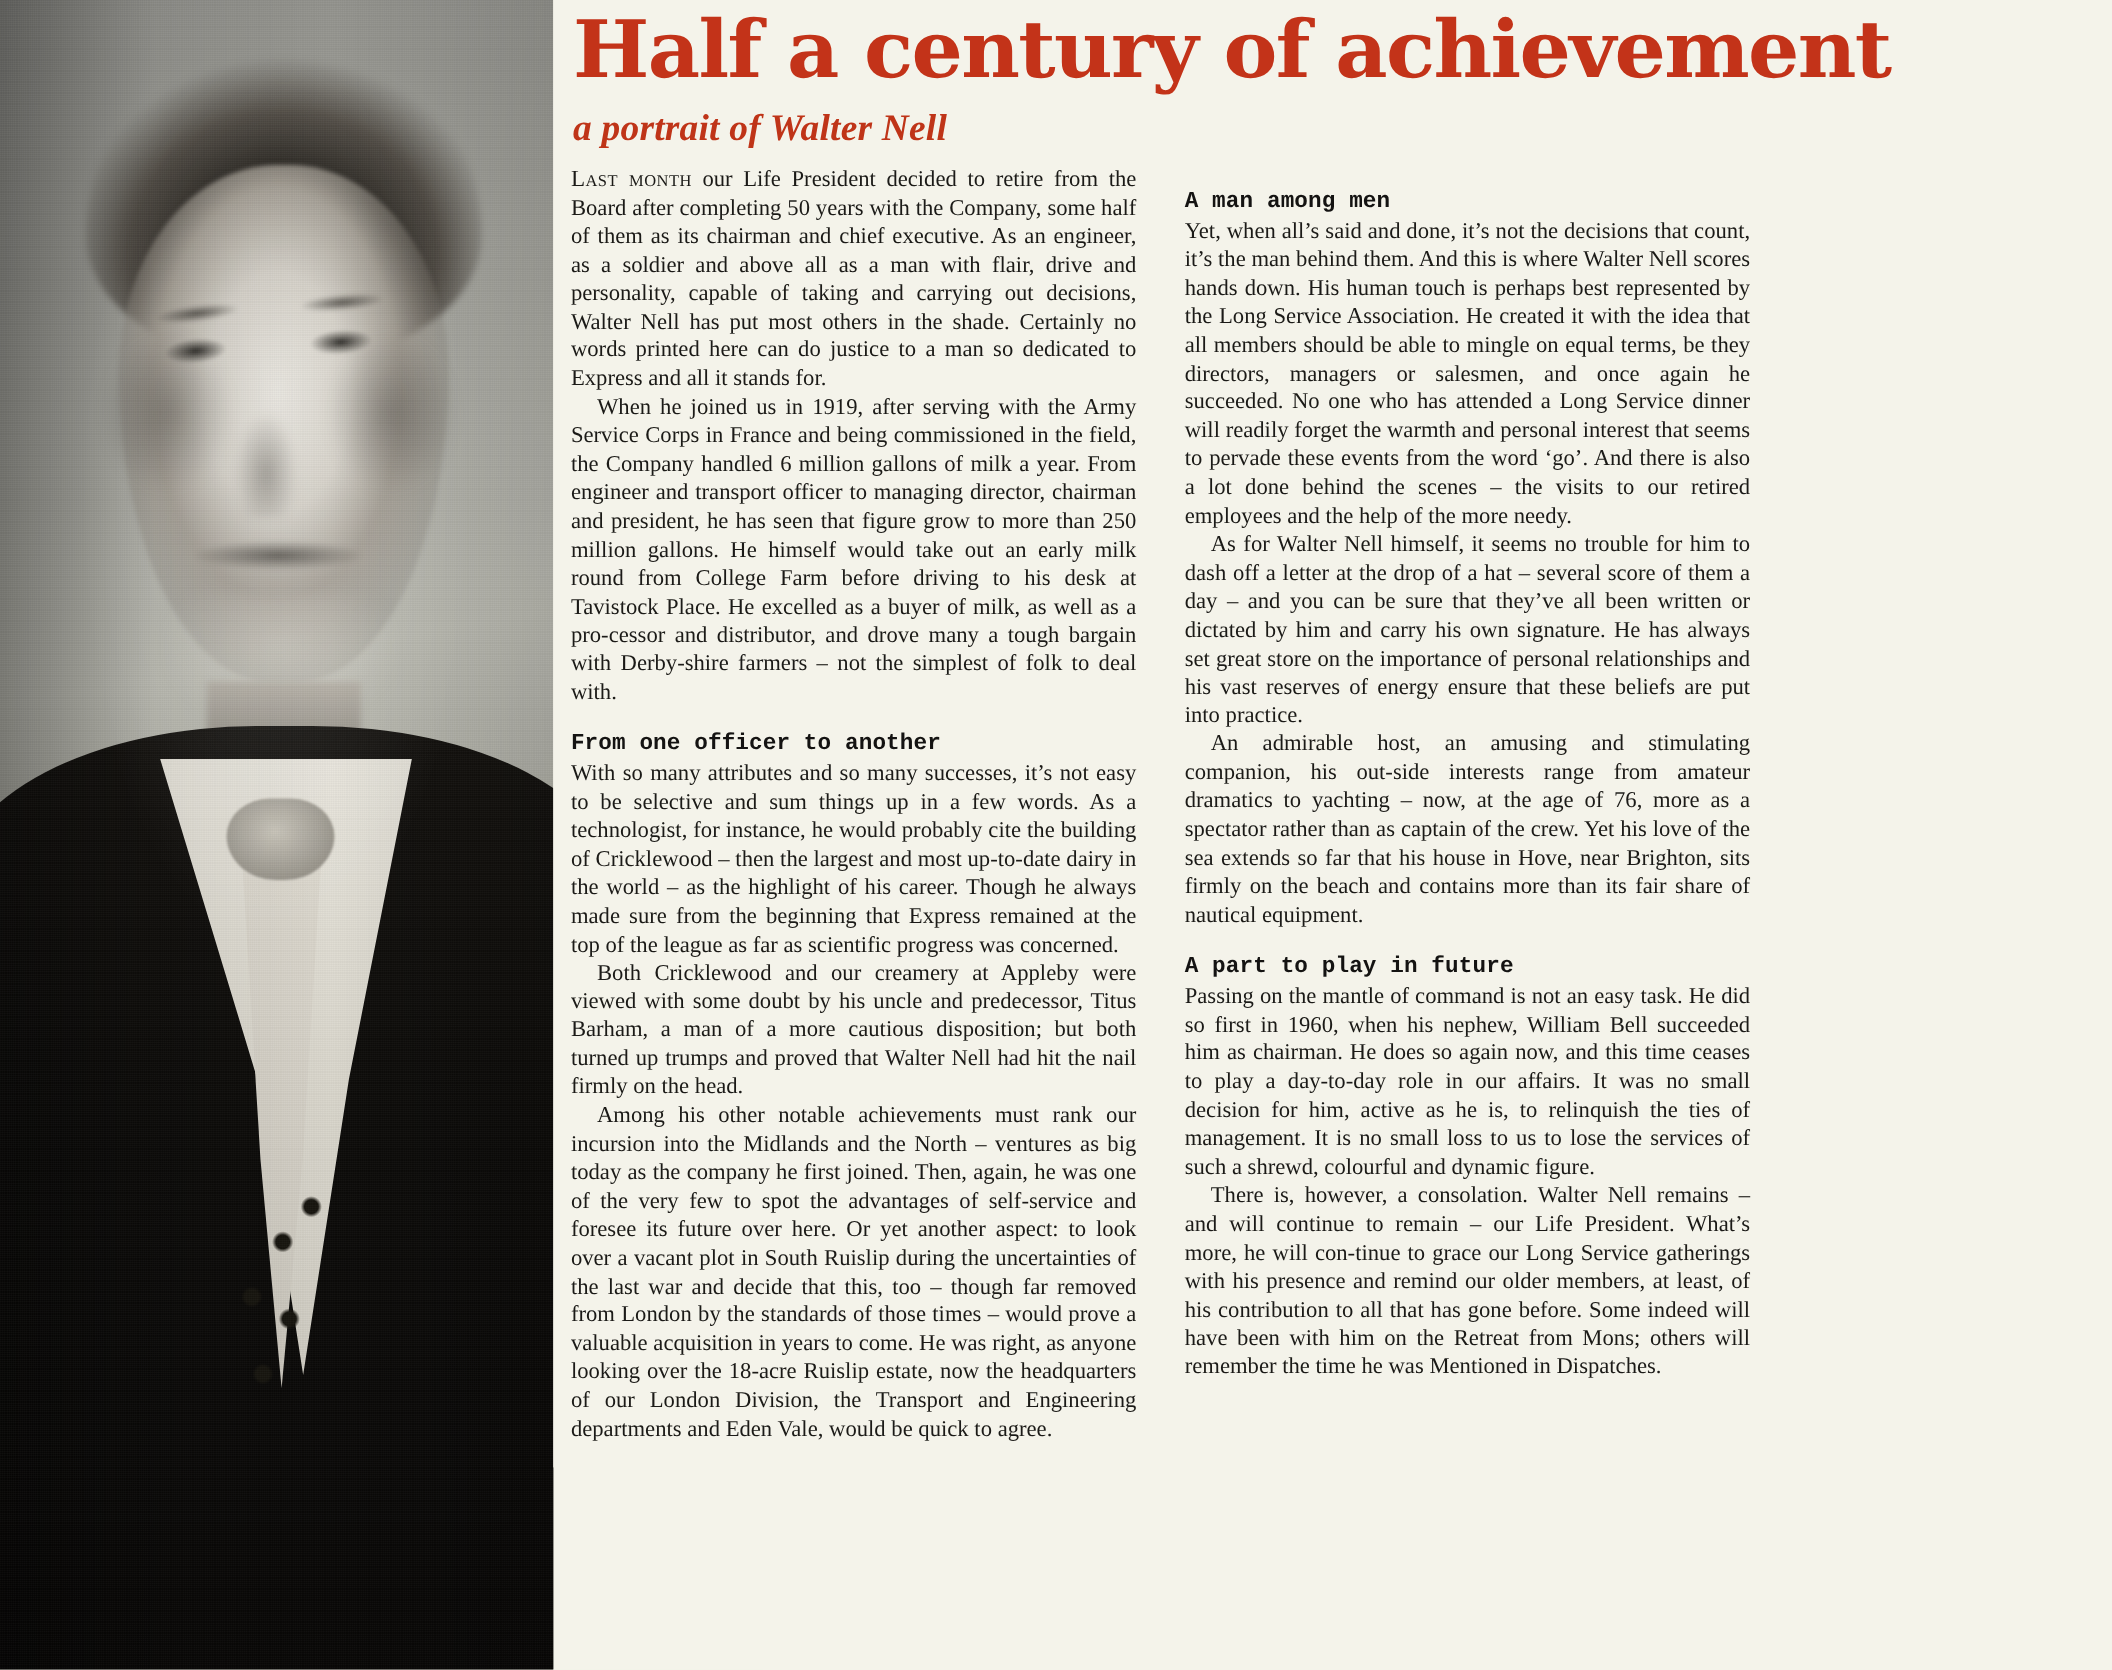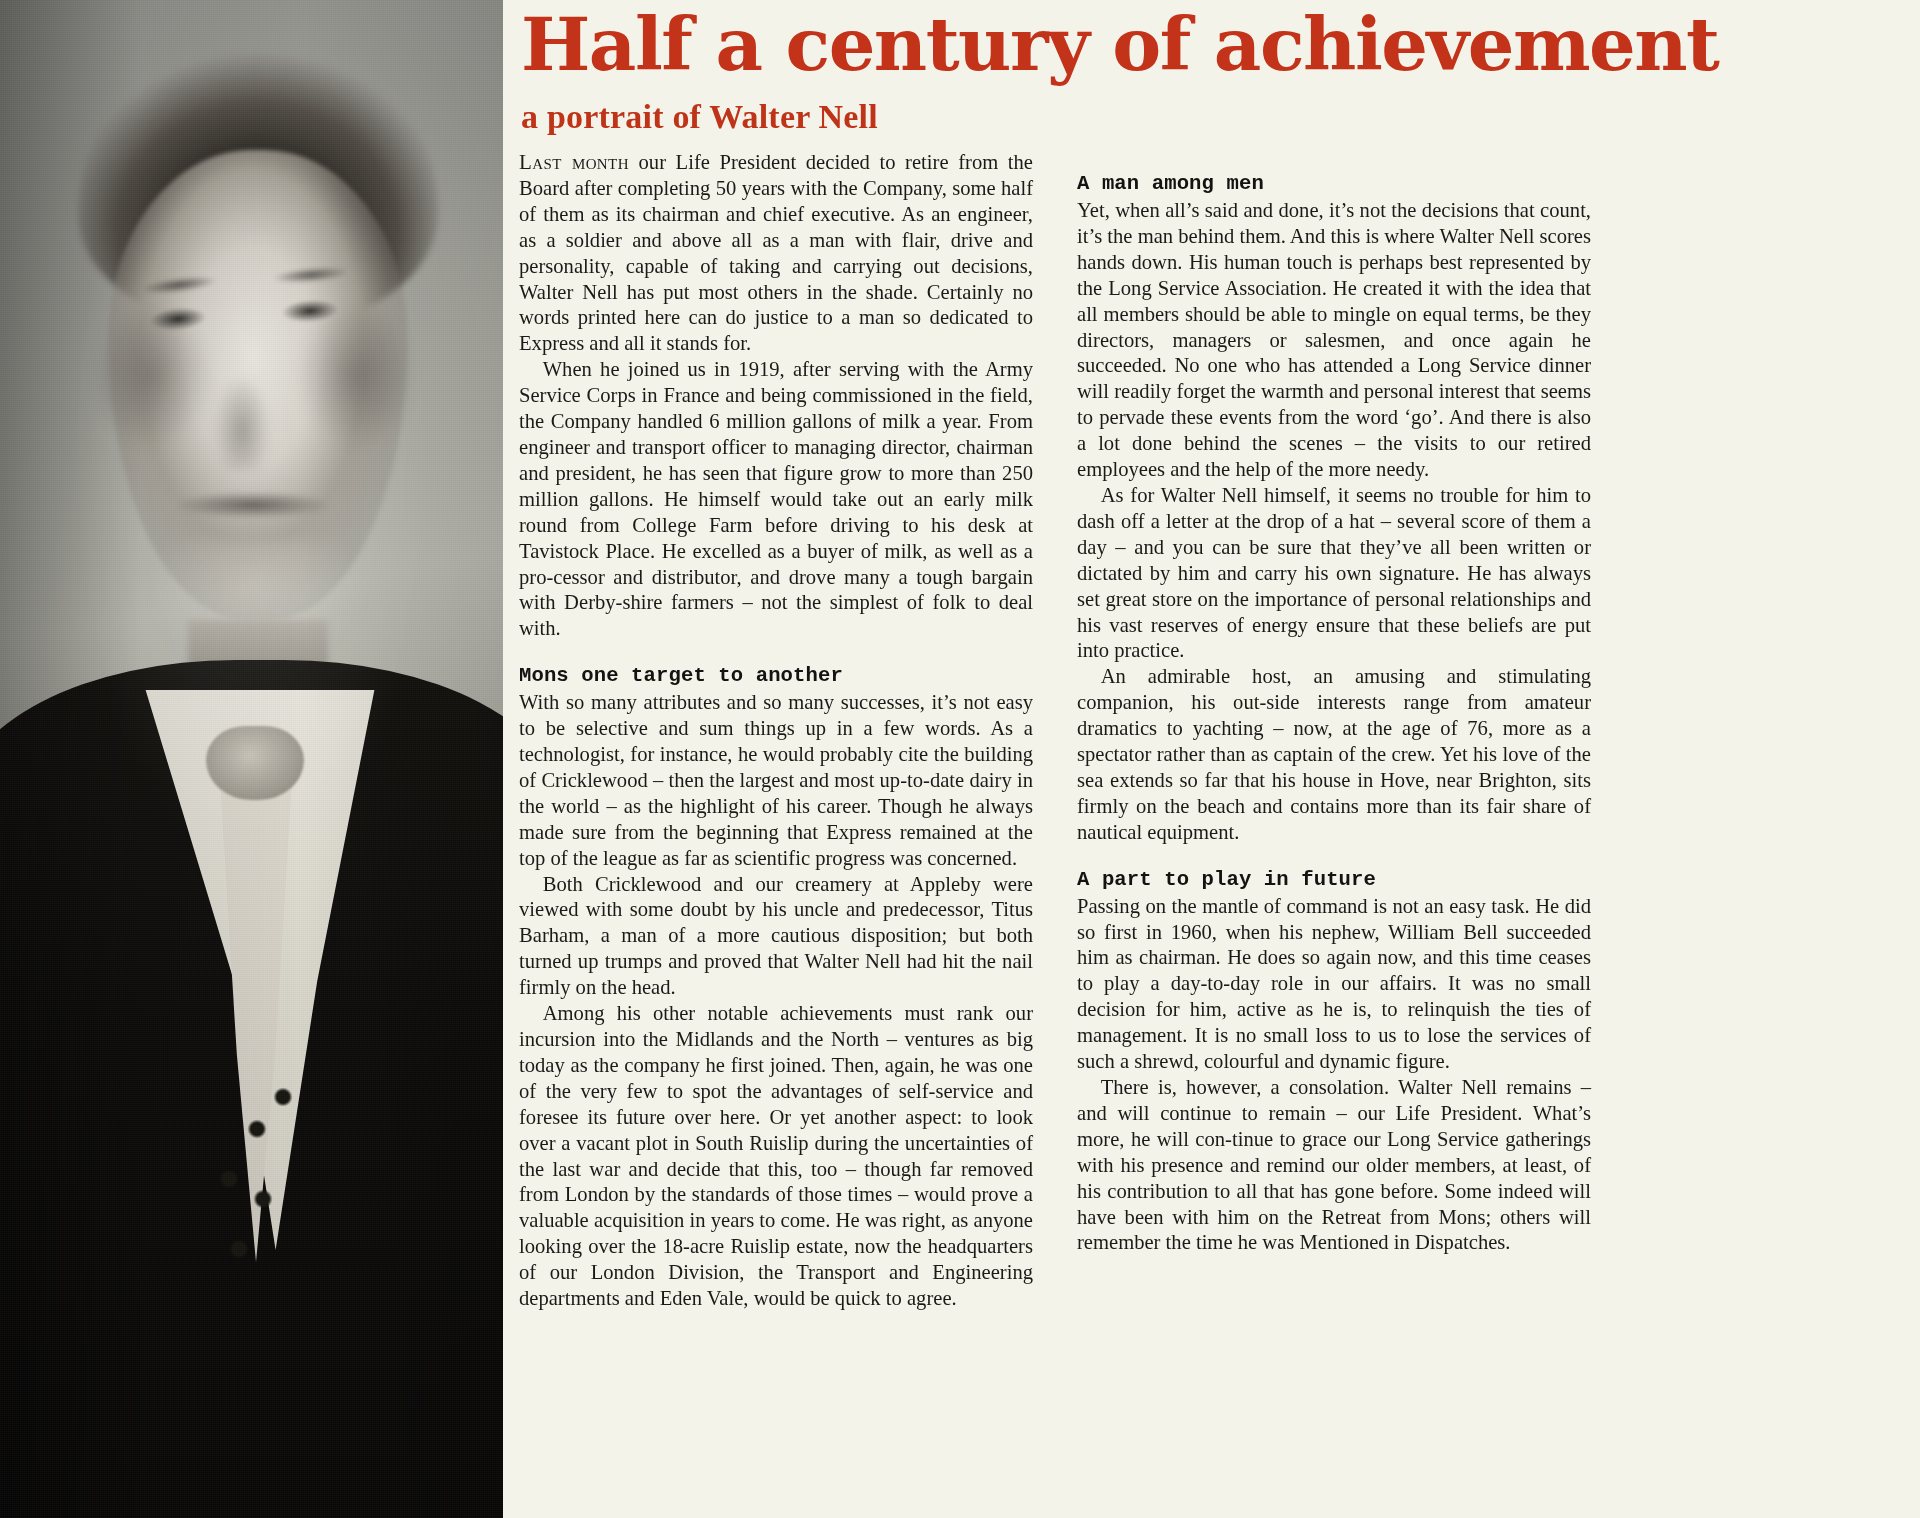--- a/index.html
+++ b/index.html
@@ -188,20 +188,21 @@
   .subhead {
     position: absolute;
     left: 18px;
     top: 96px;
     font-family: "Liberation Serif", "DejaVu Serif", serif;
     font-weight: 700;
     font-size: 34px;
     line-height: 42px;
     color: #bf3418;
     letter-spacing: 0.2px;
+    font-style: italic;
   }
 
   .columns {
     position: absolute;
     left: 16px;
     top: 150px;
     width: 1378px;
     display: flex;
     gap: 44px;
   }
@@ -277,21 +278,21 @@
   <div class="content">
 
     <div class="headline">Half a century of achievement</div>
 
     <div class="subhead">a portrait of Walter Nell</div>
 
     <div class="columns">
       <div class="col">
           <p><span class="smallcaps">Last month</span><span> our Life President decided to retire from the Board after completing 50 years with the Company, some half of them as its chairman and chief executive. As an engineer, as a soldier and above all as a man with flair, drive and personality, capable of taking and carrying out decisions, Walter Nell has put most others in the shade. Certainly no words printed here can do justice to a man so dedicated to Express and all it stands for.</span></p>
           <p class="indent"><span>When he joined us in 1919, after serving with the Army Service Corps in France and being commissioned in the field, the Company handled 6 million gallons of milk a year. From engineer and transport officer to managing director, chairman and president, he has seen that figure grow to more than 250 million gallons. He himself would take out an early milk round from College Farm before driving to his desk at Tavistock Place. He excelled as a buyer of milk, as well as a pro‑cessor and distributor, and drove many a tough bargain with Derby‑shire farmers – not the simplest of folk to deal with.</span></p>
-          <h3>Mons one target to another</h3>
+          <h3>From one officer to another</h3>
           <p><span>With so many attributes and so many successes, it’s not easy to be selective and sum things up in a few words. As a technologist, for instance, he would probably cite the building of Cricklewood – then the largest and most up‑to‑date dairy in the world – as the highlight of his career. Though he always made sure from the beginning that Express remained at the top of the league as far as scientific progress was concerned.</span></p>
           <p class="indent"><span>Both Cricklewood and our creamery at Appleby were viewed with some doubt by his uncle and predecessor, Titus Barham, a man of a more cautious disposition; but both turned up trumps and proved that Walter Nell had hit the nail firmly on the head.</span></p>
           <p class="indent"><span>Among his other notable achievements must rank our incursion into the Midlands and the North – ventures as big today as the company he first joined. Then, again, he was one of the very few to spot the advantages of self‑service and foresee its future over here. Or yet another aspect: to look over a vacant plot in South Ruislip during the uncertainties of the last war and decide that this, too – though far removed from London by the standards of those times – would prove a valuable acquisition in years to come. He was right, as anyone looking over the 18‑acre Ruislip estate, now the headquarters of our London Division, the Transport and Engineering departments and Eden Vale, would be quick to agree.</span></p>
         </div>
       <div class="col">
           <h3>A man among men</h3>
           <p><span>Yet, when all’s said and done, it’s not the decisions that count, it’s the man behind them. And this is where Walter Nell scores hands down. His human touch is perhaps best represented by the Long Service Association. He created it with the idea that all members should be able to mingle on equal terms, be they directors, managers or salesmen, and once again he succeeded. No one who has attended a Long Service dinner will readily forget the warmth and personal interest that seems to pervade these events from the word ‘go’. And there is also a lot done behind the scenes – the visits to our retired employees and the help of the more needy.</span></p>
           <p class="indent"><span>As for Walter Nell himself, it seems no trouble for him to dash off a letter at the drop of a hat – several score of them a day – and you can be sure that they’ve all been written or dictated by him and carry his own signature. He has always set great store on the importance of personal relationships and his vast reserves of energy ensure that these beliefs are put into practice.</span></p>
           <p class="indent"><span>An admirable host, an amusing and stimulating companion, his out‑side interests range from amateur dramatics to yachting – now, at the age of 76, more as a spectator rather than as captain of the crew. Yet his love of the sea extends so far that his house in Hove, near Brighton, sits firmly on the beach and contains more than its fair share of nautical equipment.</span></p>
           <h3>A part to play in future</h3>

